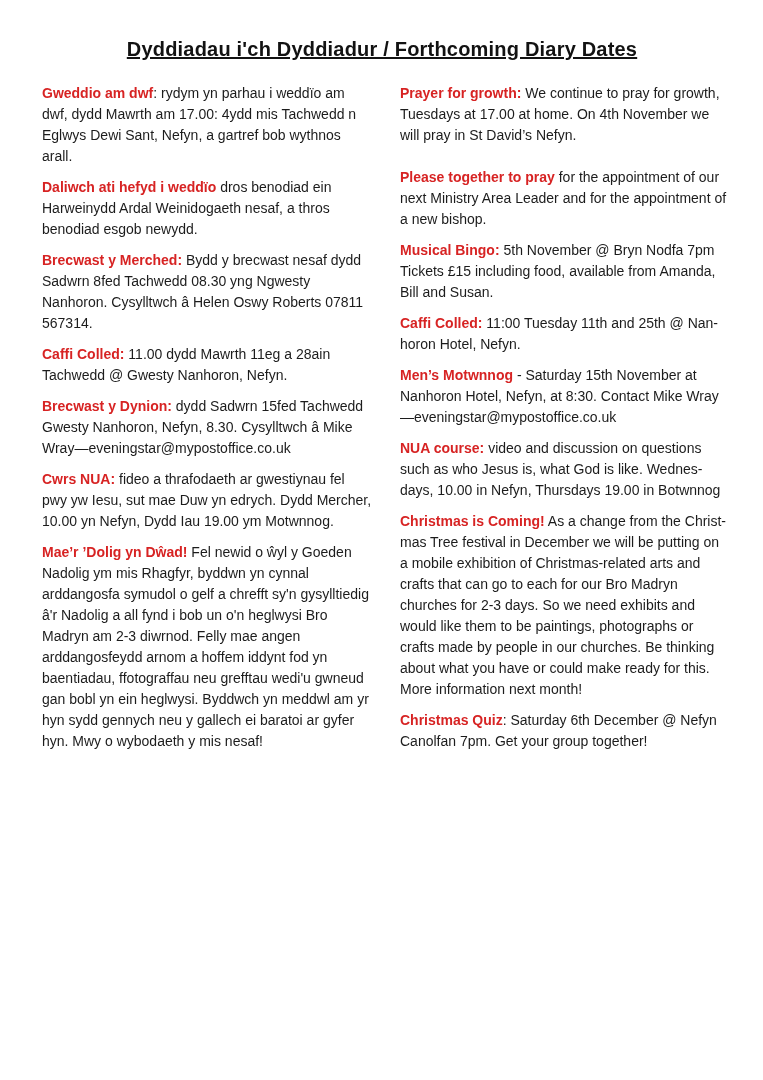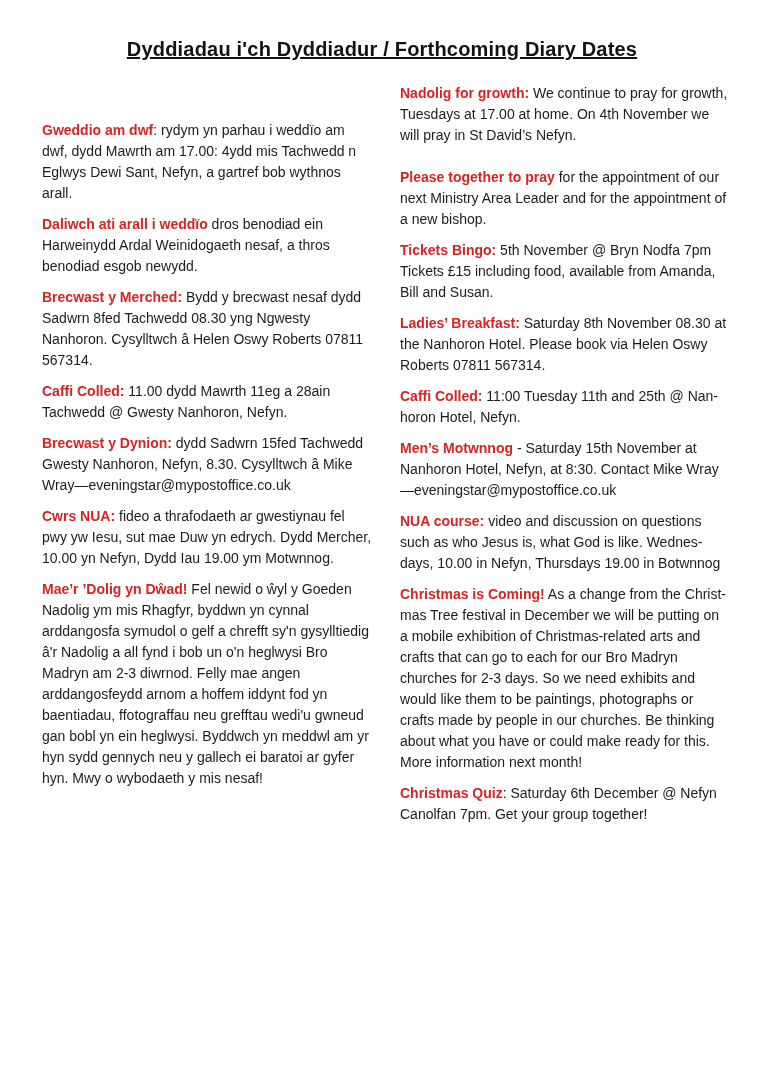--- a/index.html
+++ b/index.html
@@ -65,43 +65,42 @@
 <div class="page">
 
   <h1 class="title">Dyddiadau i'ch Dyddiadur / Forthcoming Diary Dates</h1>
 
   <div class="columns">
 
     <div class="col">
 
       <p class="item"><span class="head">Gweddio am dwf</span><span class="sep">:</span> <span class="body-text">rydym yn parhau i weddïo am dwf, dydd Mawrth am 17.00: 4ydd mis Tachwedd n Eglwys Dewi Sant, Nefyn, a gartref bob wythnos arall.</span></p>
 
-      <p class="item"><span class="head">Daliwch ati arall i weddïo</span><span class="sep"></span> <span class="body-text">dros benodiad ein Harweinydd Ardal Weinidogaeth nesaf, a thros benodiad esgob newydd.</span></p>
+      <p class="item"><span class="head">Daliwch ati hefyd i weddïo</span><span class="sep"></span> <span class="body-text">dros benodiad ein Harweinydd Ardal Weinidogaeth nesaf, a thros benodiad esgob newydd.</span></p>
 
       <p class="item"><span class="head">Brecwast y Merched:</span><span class="sep"></span> <span class="body-text">Bydd y brecwast nesaf dydd Sadwrn 8fed Tachwedd 08.30 yng Ngwesty Nanhoron. Cysylltwch â Helen Oswy Roberts 07811 567314.</span></p>
 
       <p class="item"><span class="head">Caffi Colled:</span><span class="sep"></span> <span class="body-text">11.00 dydd Mawrth 11eg a 28ain Tachwedd @ Gwesty Nanhoron, Nefyn.</span></p>
 
       <p class="item"><span class="head">Brecwast y Dynion:</span><span class="sep"></span> <span class="body-text">dydd Sadwrn 15fed Tachwedd Gwesty Nanhoron, Nefyn, 8.30. Cysylltwch â Mike Wray—eveningstar@mypostoffice.co.uk</span></p>
 
       <p class="item"><span class="head">Cwrs NUA:</span><span class="sep"></span> <span class="body-text">fideo a thrafodaeth ar gwestiynau fel pwy yw Iesu, sut mae Duw yn edrych. Dydd Mercher, 10.00 yn Nefyn, Dydd Iau 19.00 ym Motwnnog.</span></p>
 
       <p class="item"><span class="head">Mae’r ’Dolig yn Dŵad!</span><span class="sep"></span> <span class="body-text">Fel newid o ŵyl y Goeden Nadolig ym mis Rhagfyr, byddwn yn cynnal arddangosfa symudol o gelf a chrefft sy'n gysylltiedig â'r Nadolig a all fynd i bob un o'n heglwysi Bro Madryn am 2-3 diwrnod. Felly mae angen arddangosfeydd arnom a hoffem iddynt fod yn baentiadau, ffotograffau neu grefftau wedi'u gwneud gan bobl yn ein heglwysi. Byddwch yn meddwl am yr hyn sydd gennych neu y gallech ei baratoi ar gyfer hyn. Mwy o wybodaeth y mis nesaf!</span></p>
 
     </div>
 
     <div class="col">
 
-      <p class="item"><span class="head">Nadolig for growth:</span><span class="sep"></span> <span class="body-text">We continue to pray for growth, Tuesdays at 17.00 at home. On 4th November we will pray in St David’s Nefyn.</span></p>
+      <p class="item"><span class="head">Prayer for growth:</span><span class="sep"></span> <span class="body-text">We continue to pray for growth, Tuesdays at 17.00 at home. On 4th November we will pray in St David’s Nefyn.</span></p>
 
       <p class="item xgap"><span class="head">Please together to pray</span><span class="sep"></span> <span class="body-text">for the appointment of our next Ministry Area Leader and for the appoint­ment of a new bishop.</span></p>
 
-      <p class="item"><span class="head">Tickets Bingo:</span><span class="sep"></span> <span class="body-text">5th November @ Bryn Nodfa 7pm Tickets £15 including food, available from Aman­da, Bill and Susan.</span></p>
+      <p class="item"><span class="head">Musical Bingo:</span><span class="sep"></span> <span class="body-text">5th November @ Bryn Nodfa 7pm Tickets £15 including food, available from Aman­da, Bill and Susan.</span></p>
 
-      <p class="item"><span class="head">Ladies’ Breakfast:</span><span class="sep"></span> <span class="body-text">Saturday 8th November 08.30 at the Nanhoron Hotel.  Please book via Helen Oswy Roberts 07811 567314.</span></p>
 
       <p class="item"><span class="head">Caffi Colled:</span><span class="sep"></span> <span class="body-text">11:00 Tuesday 11th and 25th @ Nan­horon Hotel, Nefyn.</span></p>
 
       <p class="item"><span class="head">Men’s Motwnnog</span><span class="sep"> -</span> <span class="body-text">Saturday 15th November at Nanhoron Hotel, Nefyn, at 8:30.  Contact Mike Wray—eveningstar@mypostoffice.co.uk</span></p>
 
       <p class="item"><span class="head">NUA course:</span><span class="sep"></span> <span class="body-text">video and discussion on questions such as who Jesus is, what God is like. Wednes­days, 10.00 in Nefyn,  Thursdays 19.00 in Botwnnog</span></p>
 
       <p class="item"><span class="head">Christmas is Coming!</span><span class="sep"></span> <span class="body-text">As a change from the Christ­mas Tree festival in December we will be putting on a mobile exhibition of Christmas-related arts and crafts that can go to each for our Bro Madryn churches for 2-3 days. So we need exhibits and would like them to be paintings, photographs or crafts made by people in our churches. Be thinking about what you have or could make ready for this. More information next month!</span></p>
 
       <p class="item"><span class="head">Christmas Quiz</span><span class="sep">:</span> <span class="body-text">Saturday 6th December @ Nefyn Canolfan 7pm. Get your group together!</span></p>

